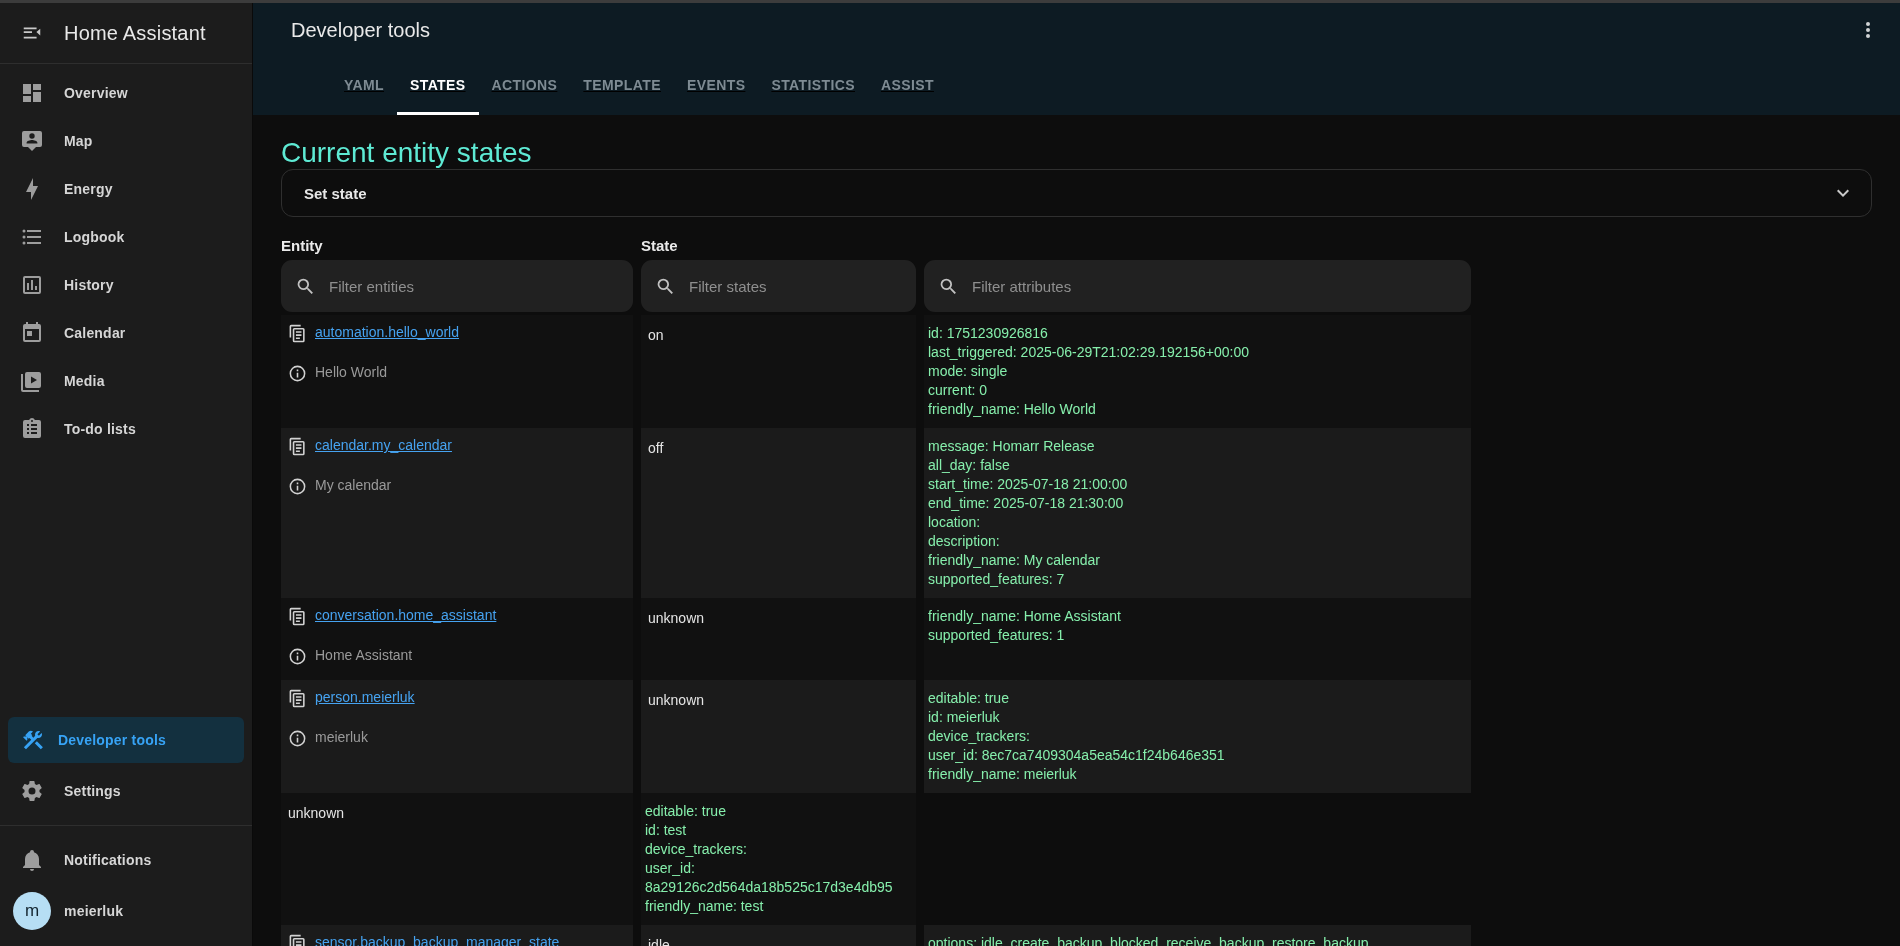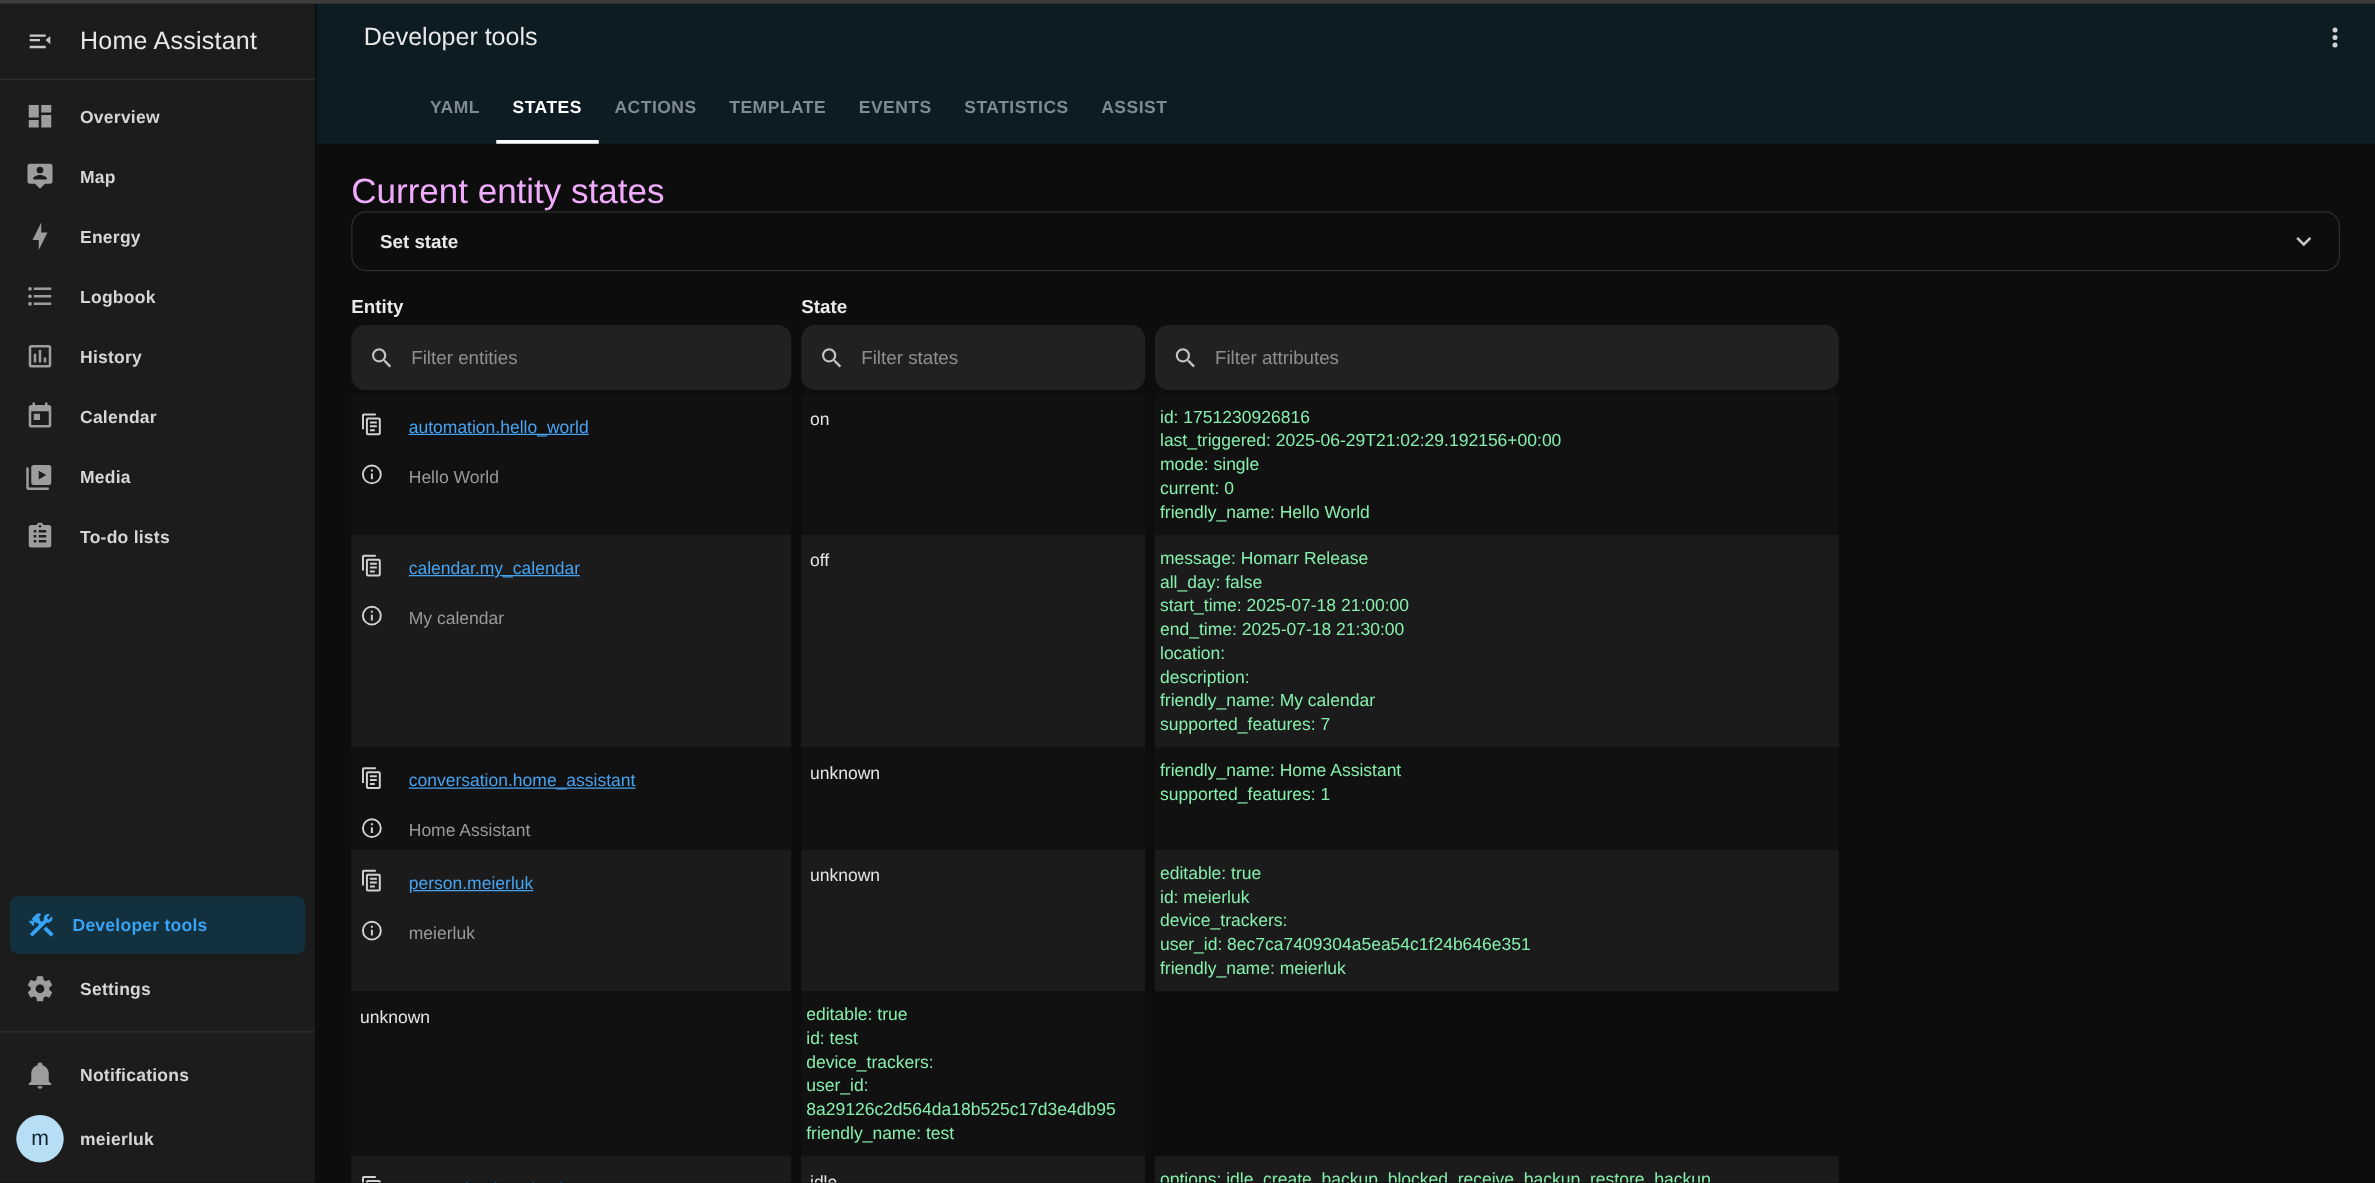--- a/index.html
+++ b/index.html
@@ -27,29 +27,29 @@
   .sb-divider { border-top:1px solid #2e2e2e; margin:10px 0; }
   .user-item { height:54px; display:flex; align-items:center; color:#d6d6d6; cursor:pointer; }
   .avatar { width:38px; height:38px; border-radius:50%; background:#b6def4; color:#14252f;
             display:flex; align-items:center; justify-content:center; font-size:17px; margin:0 13px; }
 
   
   .main-header { position:absolute; left:253px; top:3px; right:0; height:112px; background:#0d1b23; z-index:30; }
   .hdr-top { height:54px; display:flex; align-items:center; padding:0 16px 0 38px; }
   .hdr-title { font-size:20px; font-weight:400; color:#e9e9e9; }
   .dots-btn { margin-left:auto; color:#d0d3d5; cursor:pointer; padding:4px; }
-  .tabs { display:flex; height:58px; padding-left:78px; }
+  .tabs { display:flex; height:58px; padding-left:78px;text-decoration:underline; }
   .tab { padding:0 13px; display:flex; align-items:center; font-size:14px; font-weight:700;
          letter-spacing:.4px; color:#7e8b93; border-bottom:3px solid transparent; cursor:pointer; }
   .tab.active { color:#ffffff; border-bottom-color:#ffffff; }
 
   
   .content { position:absolute; left:253px; top:115px; right:0; bottom:0; background:#0d0d0d;
              padding:0 28px; overflow:hidden; }
-  .page-heading { margin-top:22px; font-size:28px; font-weight:400; color:#f0abfc; }
+  .page-heading { margin-top:22px; font-size:28px; font-weight:400; color:#5eead4; }
   .set-state { height:48px; border:1px solid #2f2f2f; border-radius:12px;
                display:flex; align-items:center; padding:0 16px 0 22px; cursor:pointer; }
   .set-state-label { font-size:15px; font-weight:700; color:#e8e8e8; }
   .set-state .chev { margin-left:auto; color:#c9c9c9; }
 
   .etable { margin-top:13px; width:1190px; }
   .grid3 { display:grid; grid-template-columns:352px 275px 547px; column-gap:8px; }
   .thead { height:30px; align-items:center; }
   .th { font-size:15px; font-weight:700; color:#eaeaea; }
   .th-attrs { display:flex; align-items:center; gap:13px; }
@@ -61,21 +61,21 @@
   .filter-cell input { background:transparent; border:none; outline:none; color:#e0e0e0;
                        font-size:15px; font-family:"Liberation Sans", sans-serif; width:100%; margin-left:13px; }
   .filter-cell input::placeholder { color:#8f8f8f; }
   .search-icon { color:#c2c2c2; flex:0 0 auto; }
 
   .rows { margin-top:3px; }
   .row { min-height:66px; }
   .row .cell { background:#111111; }
   .row.alt .cell { background:#1b1b1b; }
   .entity-cell { padding:9px 8px 8px 7px; }
-  .eline { display:flex; align-items:flex-end; gap:20px; height:25px; }
+  .eline { display:flex; align-items:flex-start; gap:8px; height:25px; }
   .eline + .eline { margin-top:15px; }
   .row-icon { color:#d2d2d2; cursor:pointer; flex:0 0 auto; }
   .entity-link { color:#46a3f1; font-size:14px; text-decoration:underline; cursor:pointer; }
   .secondary-name { color:#9a9a9a; font-size:14px; }
   .state-cell { padding:12px 10px 10px 7px; font-size:14px; color:#e5e5e5; }
   .attr-cell { padding:9px 10px 9px 4px; font-size:14px; color:#86efac; line-height:19px; }
 </style>
 </head>
 <body>
 

